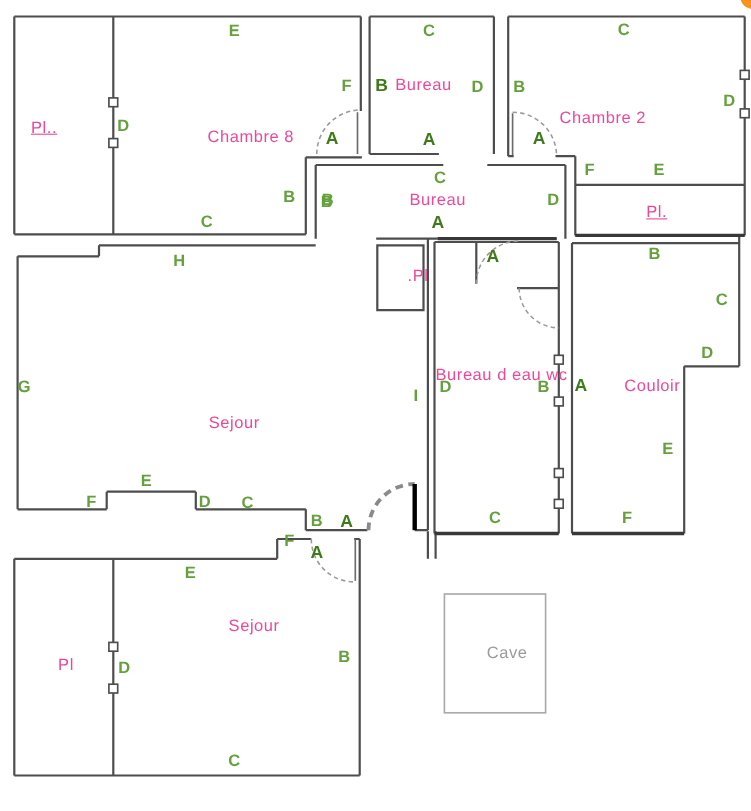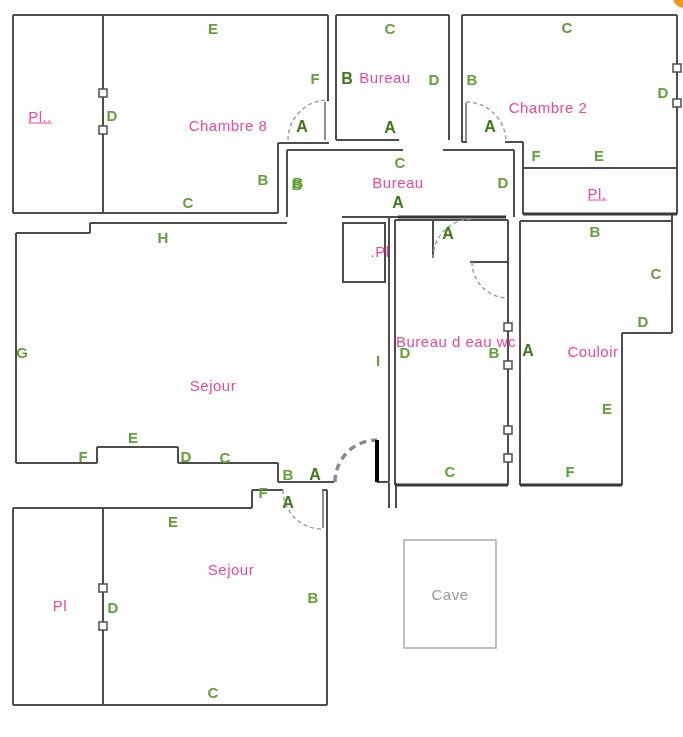--- a/index.html
+++ b/index.html
@@ -132,15 +132,15 @@
       <span class="lbl wall" style="left: 288px; top: 474px;">B</span>
       <span class="lbl door" style="left: 315px; top: 475px;">A</span>
       <span class="lbl wall" style="left: 263px; top: 492px;">F</span>
       <span class="lbl door" style="left: 288px; top: 503px;">A</span>
       <span class="lbl wall" style="left: 173px; top: 521px;">E</span>
       <span class="lbl room" style="left: 231px; top: 569px;">Sejour</span>
       <span class="lbl wall" style="left: 313px; top: 597px;">B</span>
       <span class="lbl room" style="left: 60px; top: 605px;">Pl</span>
       <span class="lbl wall" style="left: 113px; top: 607px;">D</span>
       <span class="lbl wall" style="left: 213px; top: 692px;">C</span>
-      <span class="lbl muted" style="left: 450px; top: 594px;">Cave</span>
+      <span class="lbl muted" style="left: 461px; top: 594px;">Cave</span>
     </div>
 </div>
 
 </body></html>

